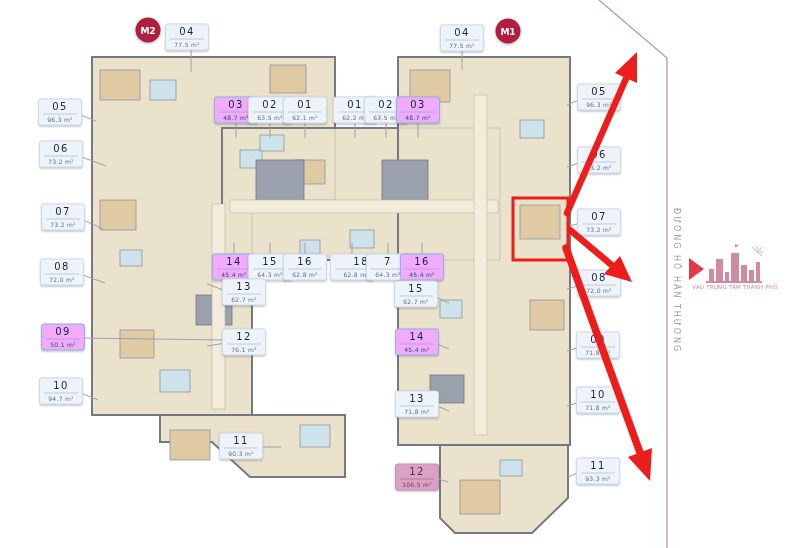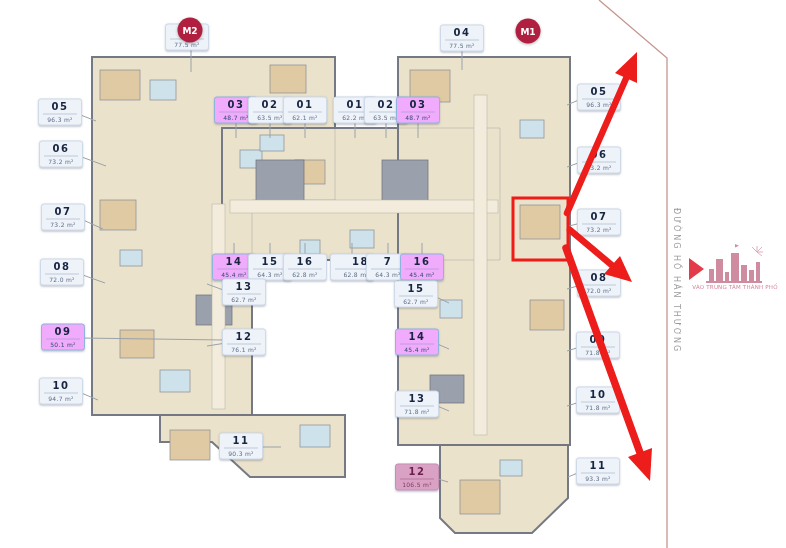--- a/index.html
+++ b/index.html
@@ -11,32 +11,32 @@
   .wm{position:absolute;left:286px;top:220px;z-index:3;font-size:58px;font-weight:bold;
       letter-spacing:5px;color:rgba(184,187,192,0.42);white-space:nowrap;}
   .wm .reg{font-size:15px;vertical-align:28px;letter-spacing:0;}
   #overlay{z-index:4;}
   .street{position:absolute;left:672px;top:208px;z-index:3;writing-mode:vertical-rl;
           font-size:8px;letter-spacing:2px;color:#9b9b9b;white-space:nowrap;}
   .logo-caption{position:absolute;left:688px;top:284px;width:94px;z-index:3;text-align:center;
           font-size:5.5px;letter-spacing:.2px;color:#d4849b;white-space:nowrap;}
   .unit{position:absolute;transform:translate(-50%,-50%);min-width:34px;padding:1px 4px 2px;
         border-radius:3px;text-align:center;line-height:1;box-shadow:0 1px 2px rgba(40,60,90,.25);}
-  .unit .num{display:block;font-size:10px;font-weight:bold;letter-spacing:1.5px;color:#182540;
+  .unit .num{display:block;font-size:10px;font-weight:normal;letter-spacing:1.5px;color:#182540;
         padding:1px 0 2px;border-bottom:1px solid rgba(120,140,170,.4);}
   .unit .area{display:block;font-size:6px;color:#5d6d85;padding-top:2px;letter-spacing:.3px;}
   .unit.n{background:#eef3fa;border:1px solid #cfdae8;}
   .unit.s{background:#f0abfc;border:1px solid #8fb4dc;}
   .unit.s .area{color:#2e4a70;}
   .unit.p{background:#d9a2c4;border:1px solid #c78eb3;}
   .unit.p .num{color:#6e1e4e;border-bottom-color:rgba(140,60,110,.4);}
   .unit.p .area{color:#7e3a63;}
   .tower{position:absolute;transform:translate(-50%,-50%);width:25px;height:25px;border-radius:50%;
         background:#b01f40;color:#fff;font-size:9px;font-weight:bold;display:flex;
-        align-items:center;justify-content:center;box-shadow:0 1px 3px rgba(0,0,0,.3);z-index:2;margin-left:42px;}
+        align-items:center;justify-content:center;box-shadow:0 1px 3px rgba(0,0,0,.3);z-index:2;}
   .block{fill:#ebe2cc;stroke:#767b85;stroke-width:2;}
   .grid{fill:none;stroke:rgba(110,115,125,.25);stroke-width:1;}
   .patch-bed{fill:#dfcaa4;stroke:#8d9199;stroke-width:.75;}
   .patch-bath{fill:#cde2eb;stroke:#8d9199;stroke-width:.75;}
   .patch-core{fill:#9aa1ac;stroke:#6f747e;stroke-width:.75;}
   .patch-hall{fill:#f3ecdc;stroke:#aaae9f;stroke-width:.5;}
   .leader{stroke:#9aa2ab;stroke-width:1;}
   .boundary{fill:none;stroke:#c5968f;stroke-width:1.3;}
   .arrow-line{stroke:#ec1d1b;stroke-linecap:round;}
   .arrow-head{fill:#ec1d1b;}
@@ -254,21 +254,21 @@
       </div>
       <div class="unit n" style="left: 598px; top: 471px;">
         <span class="num">11</span>
         <span class="area">93.3 m²</span>
       </div>
       <div class="unit p" style="left: 417px; top: 477px;">
         <span class="num">12</span>
         <span class="area">106.5 m²</span>
       </div>
       <div class="tower" style="left: 148px; top: 30px;">M2</div>
-      <div class="tower" style="left: 486px; top: 31px;">M1</div>
+      <div class="tower" style="left: 508px; top: 31px;">M1</div>
     </div>
 
 
   <svg id="overlay" class="layer" width="786" height="548">
     <polygon points="689,258 704,269 689,280" fill="#e43b4a"></polygon>
     <g>
       <path fill="#cf8ca0" d="M709 281 v-12 h5 v12 Z M716 281 v-22 h7 v22 Z M725 281 v-9 h4 v9 Z
         M731 281 v-28 h8 v28 Z M741 281 v-16 h6 v16 Z M749 281 v-11 h5 v11 Z M756 281 v-19 h4 v19 Z
         M706 281 h56 v2 h-56 Z M735 249 v-5 l4,1.7 l-4,1.7 Z"></path>
       <g stroke="#dba7b8" stroke-width="0.9">

